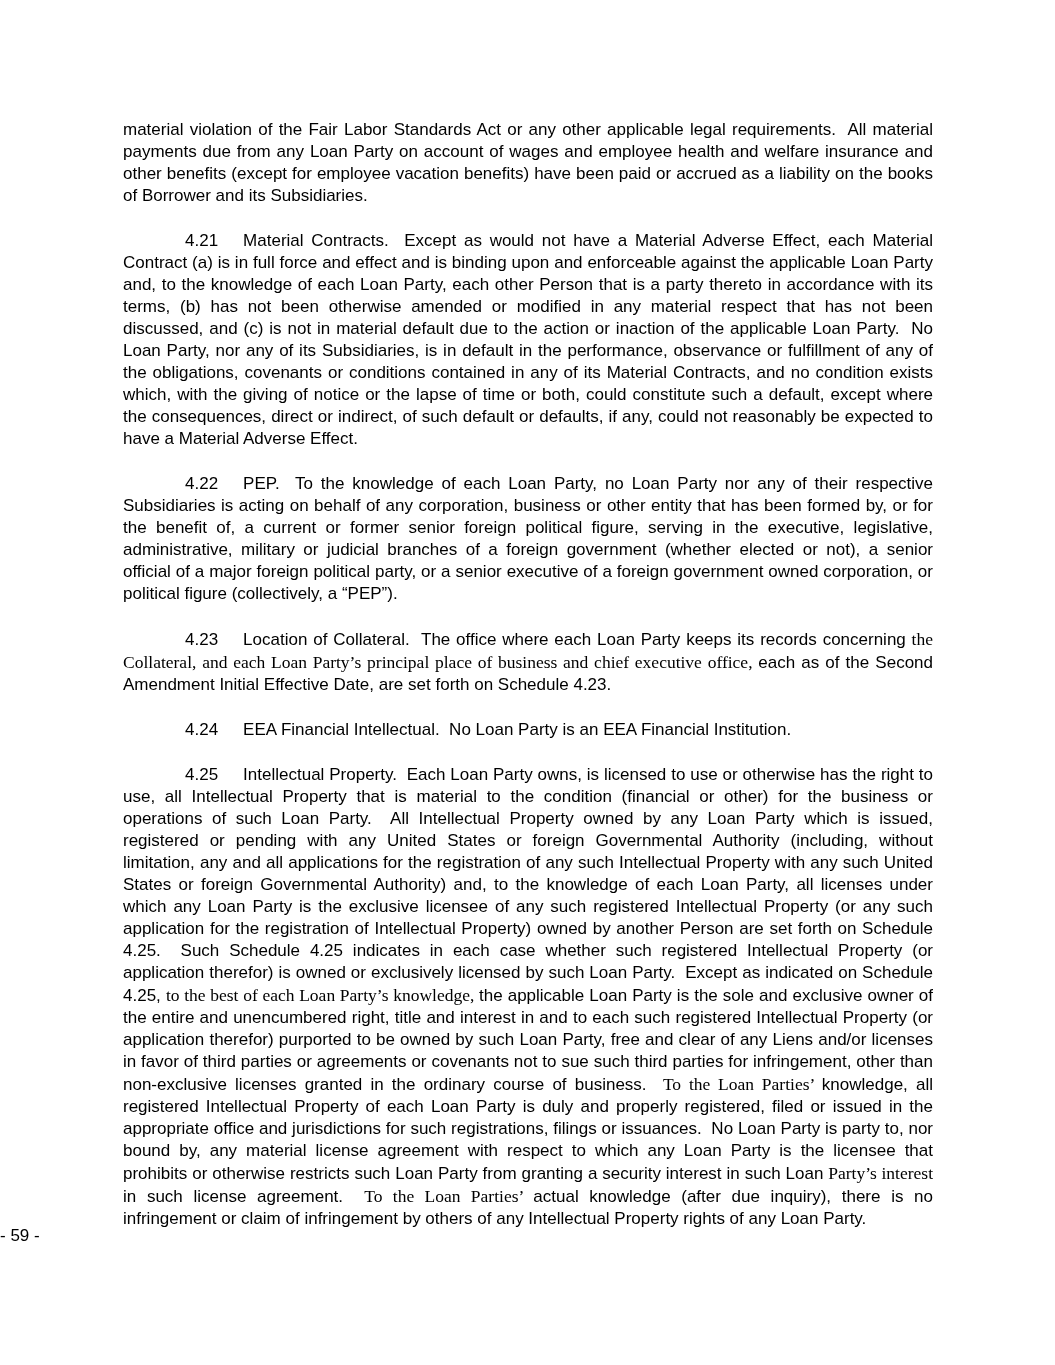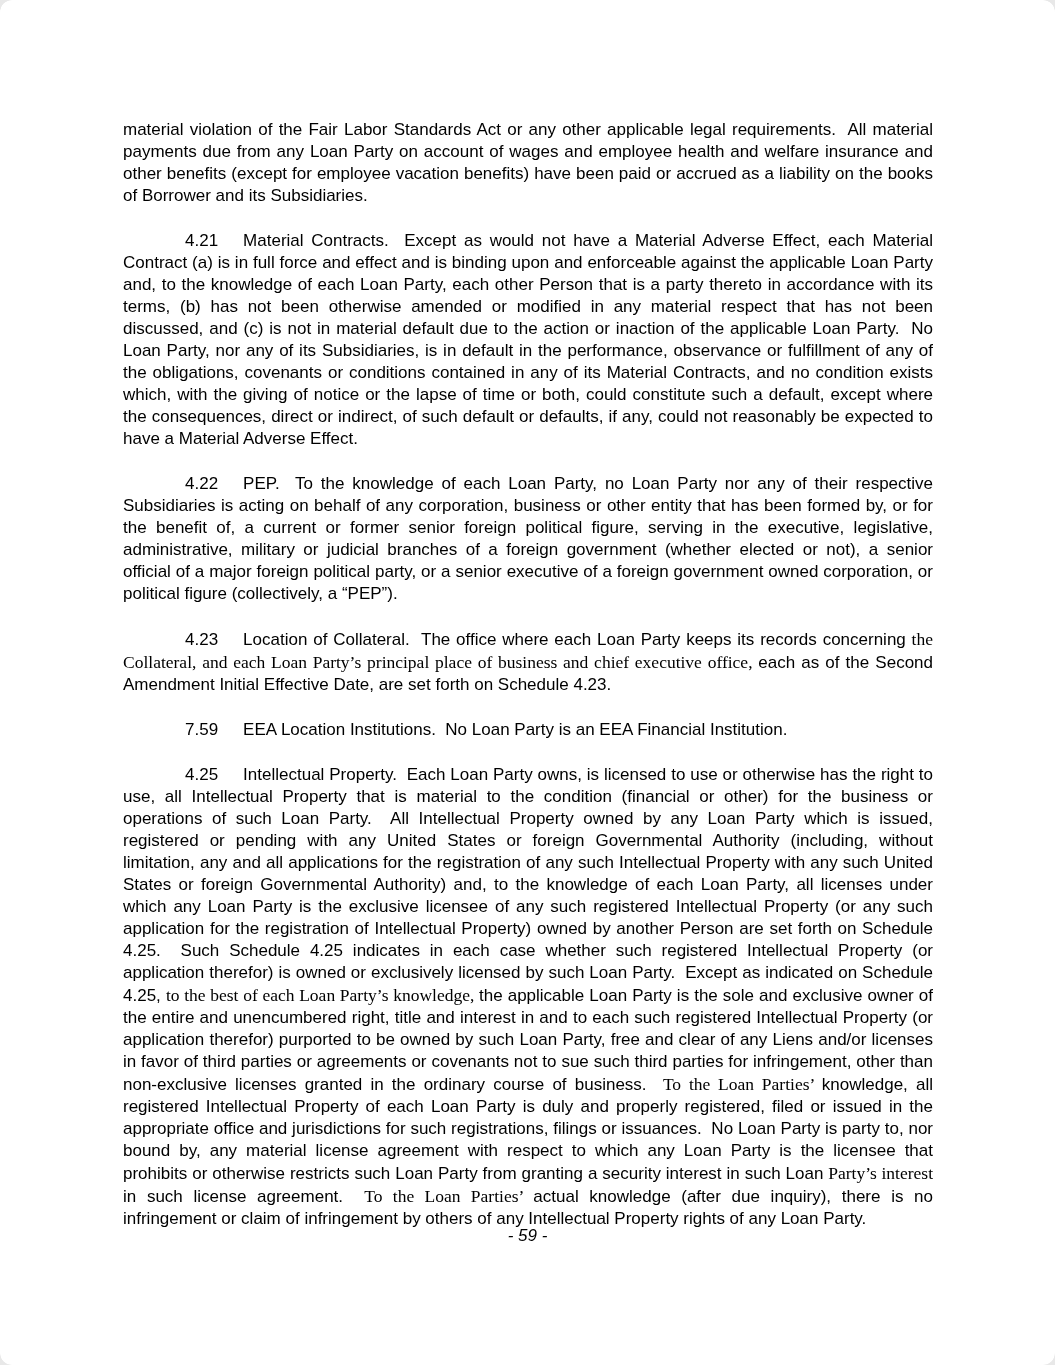--- a/index.html
+++ b/index.html
@@ -1,15 +1,15 @@
 <!DOCTYPE html>
 <html><head>
 <meta charset="utf-8">
 <style>
-  * { box-sizing: border-box; border-radius: 12px; }
+  * { box-sizing: border-box; }
   html, body { margin: 0; padding: 0; }
   body {
     width: 1055px;
     height: 1365px;
     background: #e8e8e8;
     font-family: "Liberation Sans", sans-serif;
   }
   .page {
     position: relative;
     width: 1055px;
@@ -34,33 +34,31 @@
   }
   p.para.indent { text-indent: 62px; }
   span.tab { display: inline-block; width: 25px; }
   span.u { text-underline-offset: 2px; }
   span.serif { font-family: "Liberation Serif", serif; font-size: 17.5px; }
   .footer {
     position: absolute;
     left: 0;
     top: 1225px;
     width: 1055px;
-    text-align: center;
     font-size: 17px;
     line-height: 22px;
     color: #000000;
-    font-style: italic;
   }
 </style>
 </head>
 <body>
 
 <div class="page">
   <div class="content" id="page-body">
       <p class="para"><span class="">material violation of the Fair Labor Standards Act or any other applicable legal requirements.&nbsp; All material payments due from any Loan Party on account of wages and employee health and welfare insurance and other benefits (except for employee vacation benefits) have been paid or accrued as a liability on the books of Borrower and its Subsidiaries.</span></p>
       <p class="para indent"><span class="">4.21</span><span class="tab"></span><span class="u">Material Contracts</span><span class="">.&nbsp; Except as would not have a Material Adverse Effect, each Material Contract (a) is in full force and effect and is binding upon and enforceable against the applicable Loan Party and, to the knowledge of each Loan Party, each other Person that is a party thereto in accordance with its terms, (b) has not been otherwise amended or modified in any material respect that has not been discussed, and (c) is not in material default due to the action or inaction of the applicable Loan Party.&nbsp; No Loan Party, nor any of its Subsidiaries, is in default in the performance, observance or fulfillment of any of the obligations, covenants or conditions contained in any of its Material Contracts, and no condition exists which, with the giving of notice or the lapse of time or both, could constitute such a default, except where the consequences, direct or indirect, of such default or defaults, if any, could not reasonably be expected to have a Material Adverse Effect.</span></p>
       <p class="para indent"><span class="">4.22</span><span class="tab"></span><span class="u">PEP</span><span class="">.&nbsp; To the knowledge of each Loan Party, no Loan Party nor any of their respective Subsidiaries is acting on behalf of any corporation, business or other entity that has been formed by, or for the benefit of, a current or former senior foreign political figure, serving in the executive, legislative, administrative, military or judicial branches of a foreign government (whether elected or not), a senior official of a major foreign political party, or a senior executive of a foreign government owned corporation, or political figure (collectively, a “</span><span class="u">PEP</span><span class="">”).</span></p>
       <p class="para indent"><span class="">4.23</span><span class="tab"></span><span class="u">Location of Collateral</span><span class="">.&nbsp; The office where each Loan Party keeps its records concerning </span><span class="serif">the Collateral, and each Loan Party’s principal place of business and chief executive office, </span><span class="">each as of the Second Amendment Initial Effective Date, are set forth on </span><span class="u">Schedule 4.23</span><span class="">.</span></p>
-      <p class="para indent"><span class="">7.59</span><span class="tab"></span><span class="u">EEA Location Institutions</span><span class="">.&nbsp; No Loan Party is an EEA Financial Institution.</span></p>
+      <p class="para indent"><span class="">4.24</span><span class="tab"></span><span class="u">EEA Financial Intellectual</span><span class="">.&nbsp; No Loan Party is an EEA Financial Institution.</span></p>
       <p class="para indent"><span class="">4.25</span><span class="tab"></span><span class="u">Intellectual Property</span><span class="">.&nbsp; Each Loan Party owns, is licensed to use or otherwise has the right to use, all Intellectual Property that is material to the condition (financial or other) for the business or operations of such Loan Party.&nbsp; All Intellectual Property owned by any Loan Party which is issued, registered or pending with any United States or foreign Governmental Authority (including, without limitation, any and all applications for the registration of any such Intellectual Property with any such United States or foreign Governmental Authority) and, to the knowledge of each Loan Party, all licenses under which any Loan Party is the exclusive licensee of any such registered Intellectual Property (or any such application for the registration of Intellectual Property) owned by another Person are set forth on </span><span class="u">Schedule 4.25</span><span class="">.&nbsp; Such </span><span class="u">Schedule 4.25</span><span class=""> indicates in each case whether such registered Intellectual Property (or application therefor) is owned or exclusively licensed by such Loan Party.&nbsp; Except as indicated on </span><span class="u">Schedule 4.25</span><span class="">, </span><span class="serif">to the best of each Loan Party’s knowledge, </span><span class="">the applicable Loan Party is the sole and exclusive owner of the entire and unencumbered right, title and interest in and to each such registered Intellectual Property (or application therefor) purported to be owned by such Loan Party, free and clear of any Liens and/or licenses in favor of third parties or agreements or covenants not to sue such third parties for infringement, other than non-exclusive licenses granted in the ordinary course of business.&nbsp; </span><span class="serif">To the Loan Parties’ </span><span class="">knowledge, all registered Intellectual Property of each Loan Party is duly and properly registered, filed or issued in the appropriate office and jurisdictions for such registrations, filings or issuances.&nbsp; No Loan Party is party to, nor bound by, any material license agreement with respect to which any Loan Party is the licensee that prohibits or otherwise restricts such Loan Party from granting a security interest in such Loan </span><span class="serif">Party’s interest </span><span class="">in such license agreement.&nbsp; </span><span class="serif">To the Loan Parties’ </span><span class="">actual knowledge (after due inquiry), there is no infringement or claim of infringement by others of any Intellectual Property rights of any Loan Party.</span></p>
     </div>
   <div class="footer">- 59 -</div>
 </div>
 
 </body></html>

